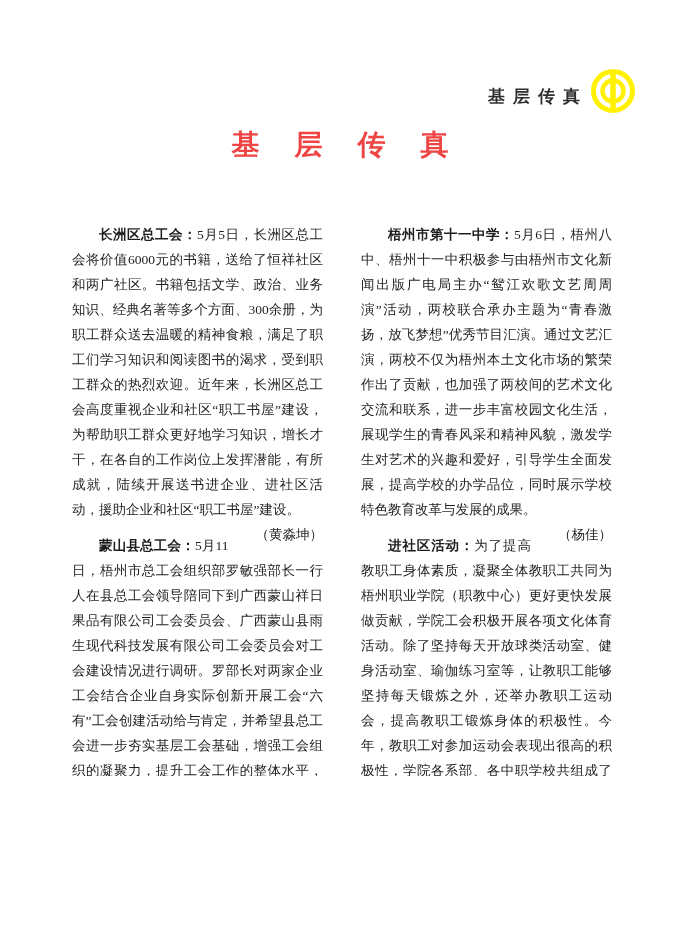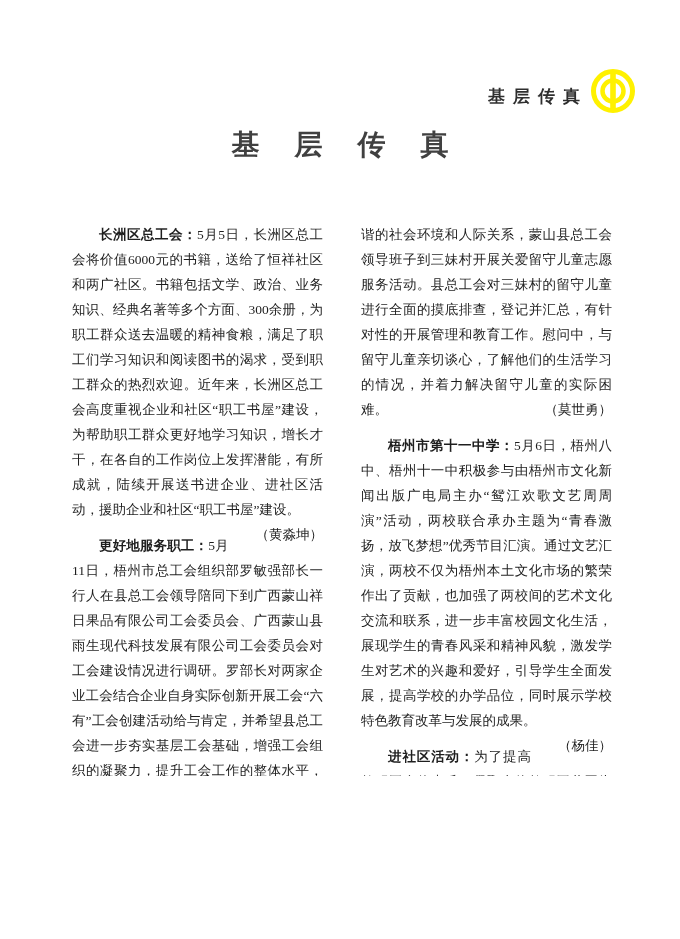--- a/index.html
+++ b/index.html
@@ -36,21 +36,21 @@
   
   .page-title {
     position: absolute;
     top: 126px;
     left: 0;
     width: 100%;
     text-align: center;
     font-size: 28px;
     font-weight: bold;
     letter-spacing: 14px;
-    color: #404040;
+    color: #ef4444;
     text-indent: 14px; 
   }
 
   
   .columns {
     position: absolute;
     top: 211px;
     left: 61px;
     width: 562px;
     display: flex;
@@ -90,26 +90,25 @@
       <rect x="20.2" y="6" width="5.6" height="34" fill="#FFF100"></rect>
     </svg>
   </div>
 
   <div class="page-title">基 层 传 真</div>
 
   <div class="columns">
 
     <div class="col">
       <p class="para"><span class="lead">长洲区总工会：</span><span>5月5日，长洲区总工会将价值6000元的书籍，送给了恒祥社区和两广社区。书籍包括文学、政治、业务知识、经典名著等多个方面、300余册，为职工群众送去温暖的精神食粮，满足了职工们学习知识和阅读图书的渴求，受到职工群众的热烈欢迎。近年来，长洲区总工会高度重视企业和社区“职工书屋”建设，为帮助职工群众更好地学习知识，增长才干，在各自的工作岗位上发挥潜能，有所成就，陆续开展送书进企业、进社区活动，援助企业和社区“职工书屋”建设。</span><span class="attr">（黄淼坤）</span></p>
-      <p class="para"><span class="lead">更好地服务职工：</span><span>5月11日，梧州市总工会组织部罗敏强部长一行人在县总工会领导陪同下到广西蒙山祥日果品有限公司工会委员会、广西蒙山县雨生现代科技发展有限公司工会委员会对工会建设情况进行调研。罗部长对两家企业工会结合企业自身实际创新开展工会“六有”工会创建活动给与肯定，并希望县总工会进一步夯实基层工会基础，增强工会组织的凝聚力，提升工会工作的整体水平，更好地服务职工、维护职工合法权益、服务经济社会发展。</span></p>
+      <p class="para"><span class="lead">蒙山县总工会：</span><span>5月11日，梧州市总工会组织部罗敏强部长一行人在县总工会领导陪同下到广西蒙山祥日果品有限公司工会委员会、广西蒙山县雨生现代科技发展有限公司工会委员会对工会建设情况进行调研。罗部长对两家企业工会结合企业自身实际创新开展工会“六有”工会创建活动给与肯定，并希望县总工会进一步夯实基层工会基础，增强工会组织的凝聚力，提升工会工作的整体水平，更好地服务职工、维护职工合法权益、服务经济社会发展。</span></p>
 
     </div>
 
     <div class="col">
-      <p class="para no-indent"><span>谐的社会环境和人际关系，蒙山县总工会领导班子到三妹村开展关爱留守儿童志愿服务活动。县总工会对三妹村的留守儿童进行全面的摸底排查，登记并汇总，有针对性的开展管理和教育工作。慰问中，与留守儿童亲切谈心，了解他们的生活学习的情况，并着力解决留守儿童的实际困难。</span><span class="attr">（莫世勇）</span></p>
       <p class="para"><span class="lead">梧州市第十一中学：</span><span>5月6日，梧州八中、梧州十一中积极参与由梧州市文化新闻出版广电局主办“鸳江欢歌文艺周周演”活动，两校联合承办主题为“青春激扬，放飞梦想”优秀节目汇演。通过文艺汇演，两校不仅为梧州本土文化市场的繁荣作出了贡献，也加强了两校间的艺术文化交流和联系，进一步丰富校园文化生活，展现学生的青春风采和精神风貌，激发学生对艺术的兴趣和爱好，引导学生全面发展，提高学校的办学品位，同时展示学校特色教育改革与发展的成果。</span><span class="attr">（杨佳）</span></p>
       <p class="para"><span class="lead">进社区活动：</span><span>为了提高教职工身体素质，凝聚全体教职工共同为梧州职业学院（职教中心）更好更快发展做贡献，学院工会积极开展各项文化体育活动。除了坚持每天开放球类活动室、健身活动室、瑜伽练习室等，让教职工能够坚持每天锻炼之外，还举办教职工运动会，提高教职工锻炼身体的积极性。今年，教职工对参加运动会表现出很高的积极性，学院各系部、各中职学校共组成了32支运动队分别参加气排球男女团体赛、羽毛球男女团体赛、乒乓球男女团体赛。全院（中心）八百三十多位教职工中就有二百五十多人参加比赛，参赛率达到30%以上。</span></p>
     </div>
 
   </div>
 
   <div class="page-number">19</div>
 
 </div>
 

